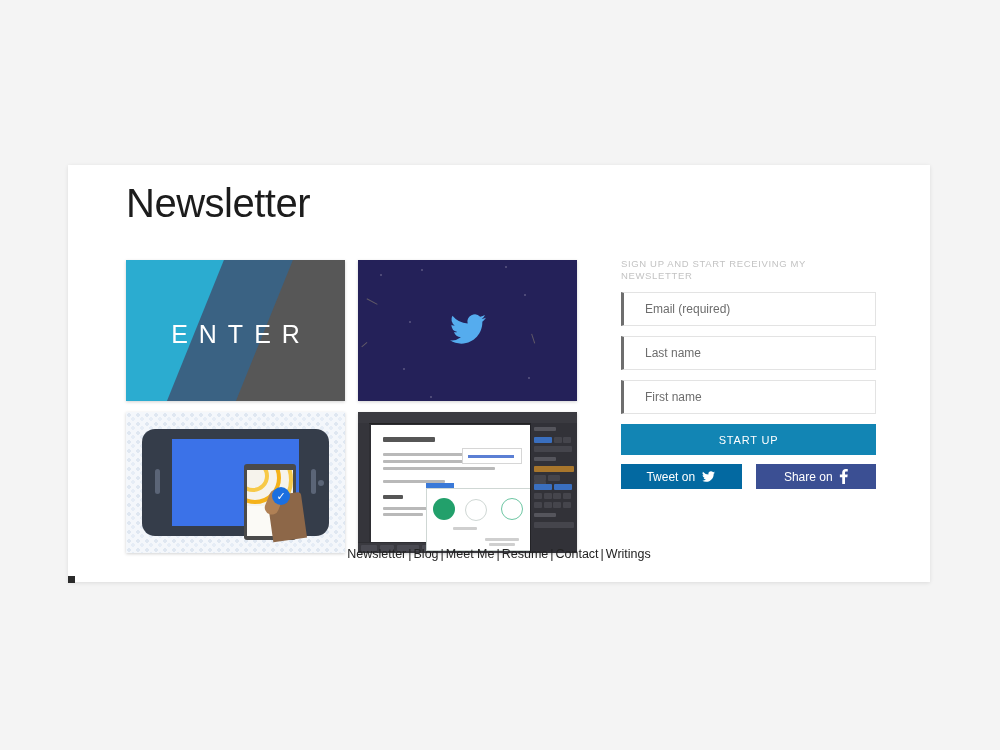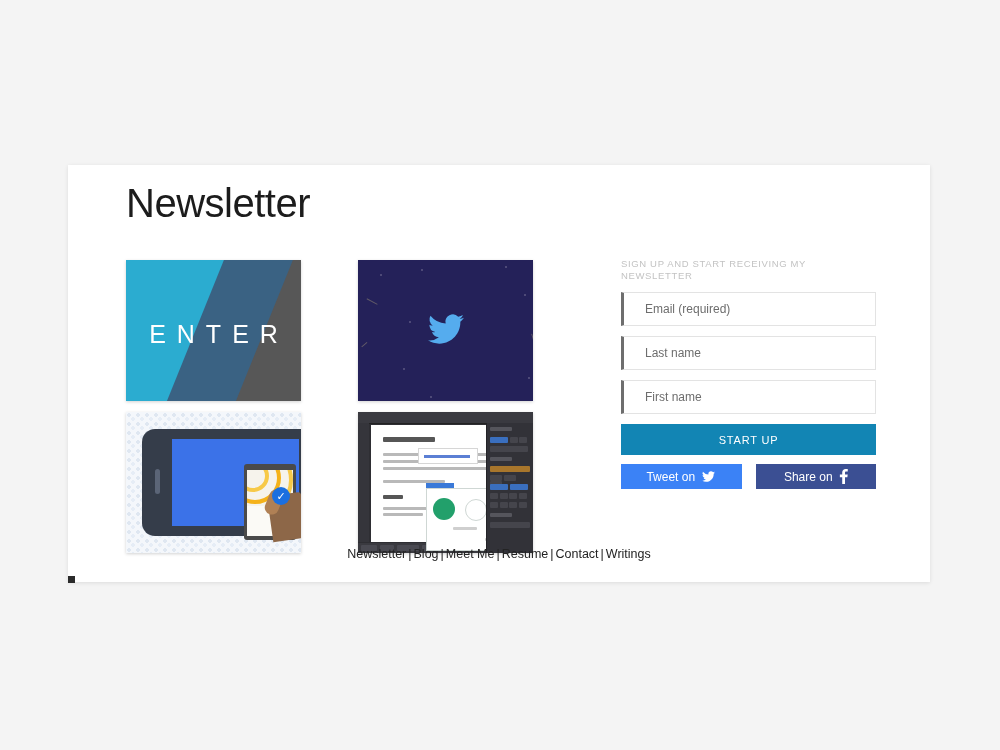--- a/index.html
+++ b/index.html
@@ -60,21 +60,21 @@
   
   #tile-grid {
     position: absolute;
     left: 58px;
     top: 95px;
     width: 452px;
     height: 290px;
   }
   .tile {
     position: absolute;
-    width: 175px;
+    width: 219px;
     height: 141px;
     overflow: hidden;
     background: #ddd;
     box-shadow: 0 1px 3px rgba(0,0,0,0.18);
   }
   .tile-1 { left: 0px;   top: 0px; }
   .tile-2 { left: 232px; top: 0px; }
   .tile-3 { left: 0px;   top: 152px; }
   .tile-4 { left: 232px; top: 152px; }
 
@@ -377,21 +377,21 @@
     color: #fff;
     font-family: "Liberation Sans", sans-serif;
     font-size: 12px;
     cursor: pointer;
     display: flex;
     align-items: center;
     justify-content: center;
     gap: 6px;
     line-height: 1;
   }
-  #tweet-button { background: #3b82f6; }
+  #tweet-button { background: #0369a1; }
   #share-button { background: #3b4f93; }
   .btn-glyph { display: inline-flex; align-items: center; }
 
   
   #footer-nav {
     position: absolute;
     left: 0; right: 0;
     top: 382px;
     text-align: center;
     font-size: 12.5px;

